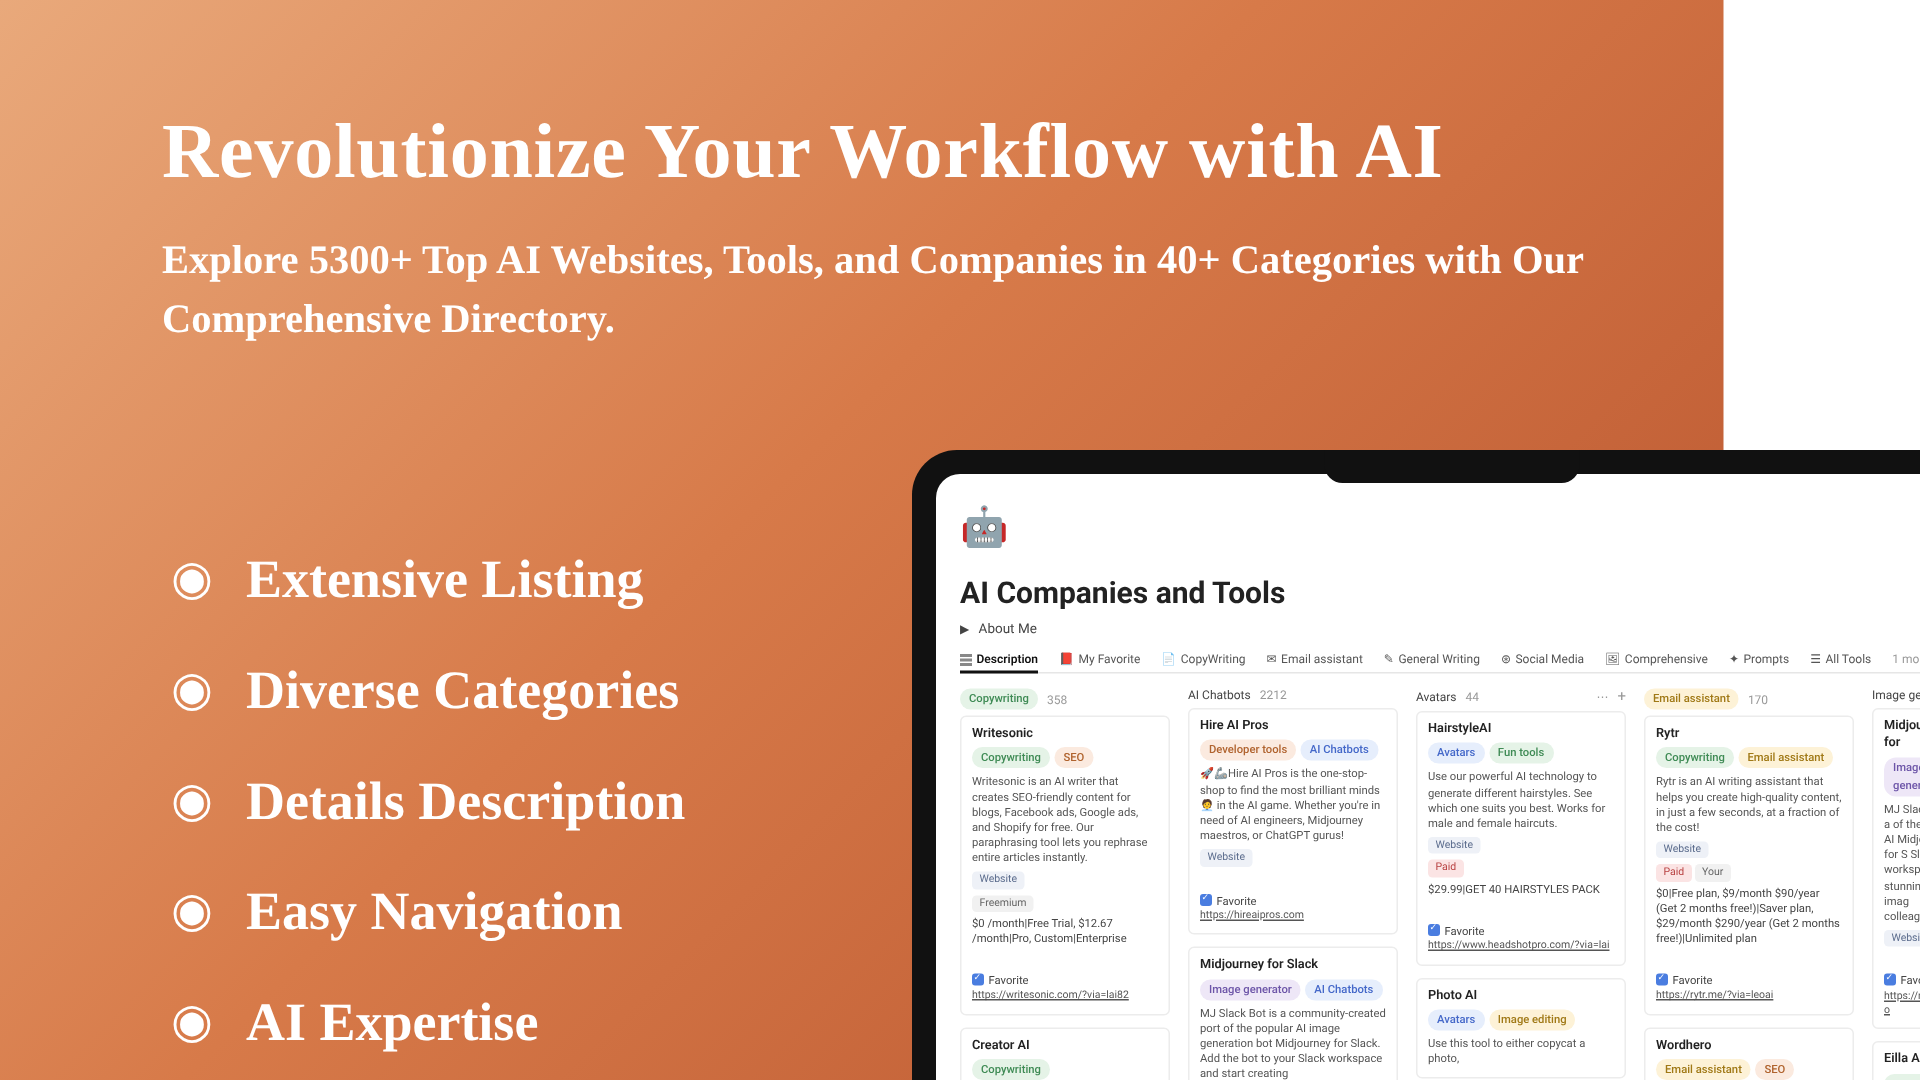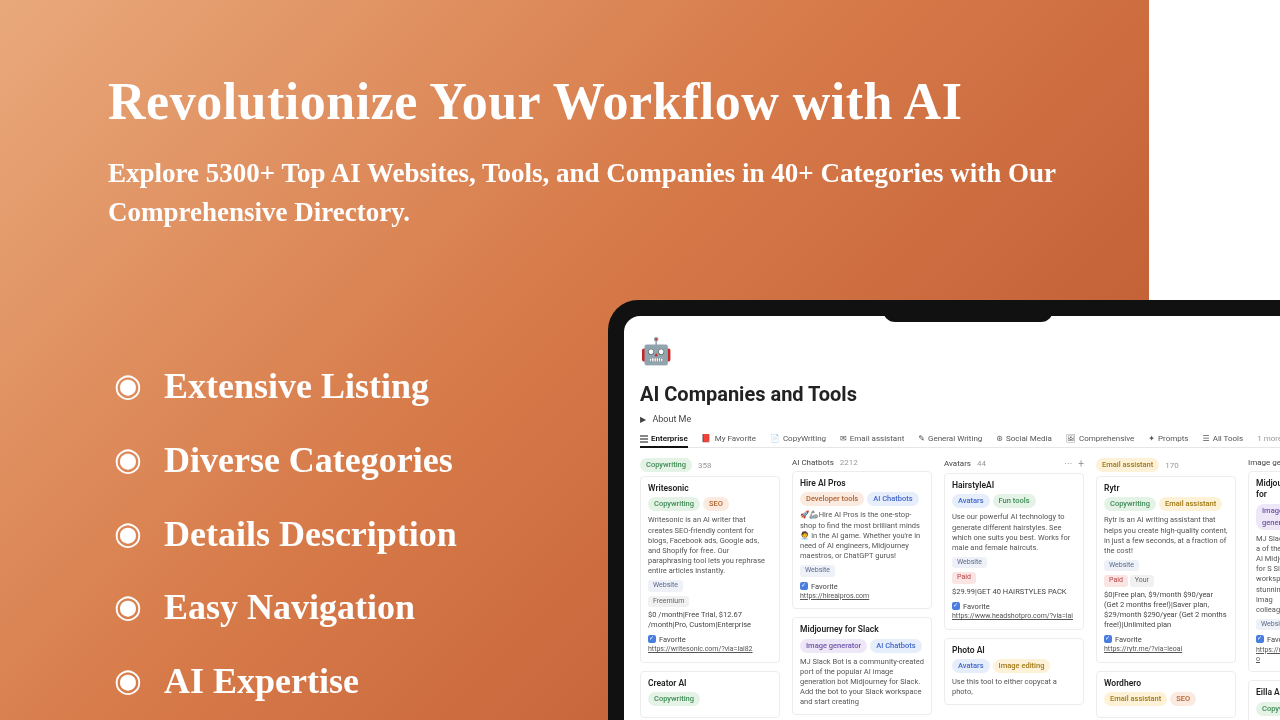--- a/index.html
+++ b/index.html
@@ -83,21 +83,21 @@
     border:1px solid #ececec; border-radius:4px; padding:6px 7px 7px;
     background:#fff; font-size:7.5px; color:#555; line-height:1.35;
   }
   .card .title { font-size:8.5px; font-weight:600; color:#222; margin-bottom:3px; }
   .tags { display:flex; flex-wrap:wrap; gap:3px; margin: 2px 0 4px; }
   .desc { color:#555; }
   .mini { display:inline-block; padding:1px 5px; border-radius:3px;
           background:#eef1f7; color:#5a6b8c; font-size:7px; margin-top:4px;}
   .mini.red { background:#fbe4e4; color:#b84141;}
   .mini.gray{ background:#f1f1f1; color:#666;}
-  .fav { margin-top:4px; font-size:7.5px; color:#444;}
+  .fav { margin-top:17px; font-size:7.5px; color:#444;}
   .fav .box { display:inline-block; width:8px; height:8px; background:#4a7de0; border-radius:2px;
               position:relative; top:1px; margin-right:3px;}
   .fav .box::after{content:"✓"; color:#fff; font-size:6px; position:absolute; left:1px; top:-1px;}
   .price { font-size:7.5px; color:#444; margin-top:3px;}
   .url { color:#555; font-size:7px; margin-top:0; word-break:break-all;text-decoration:underline;}
   .more { color:#999; font-size:8px;}
   .plus { color:#999; font-size:10px;}
   .col-extra { display:flex; gap:6px; align-items:center; margin-left:auto;}
 </style>
 </head>
@@ -123,21 +123,21 @@
         <div class="robot">🤖</div>
         <div class="doc-title">AI Companies and Tools</div>
         <div class="about">
           <span class="tri">▶</span>
           <span>About Me</span>
         </div>
 
         <div class="tabs">
           <span class="tab active">
               <span class="ticon list"></span>
-              <span>Enterprise</span>
+              <span>Description</span>
             </span>
           <span class="tab">📕 <span>My Favorite</span></span>
           <span class="tab">📄 <span>CopyWriting</span></span>
           <span class="tab">✉ <span>Email assistant</span></span>
           <span class="tab">✎ <span>General Writing</span></span>
           <span class="tab">⊛ <span>Social Media</span></span>
           <span class="tab">🖼 <span>Comprehensive</span></span>
           <span class="tab">✦ <span>Prompts</span></span>
           <span class="tab">☰ <span>All Tools</span></span>
           <span class="more">1 more...</span>

